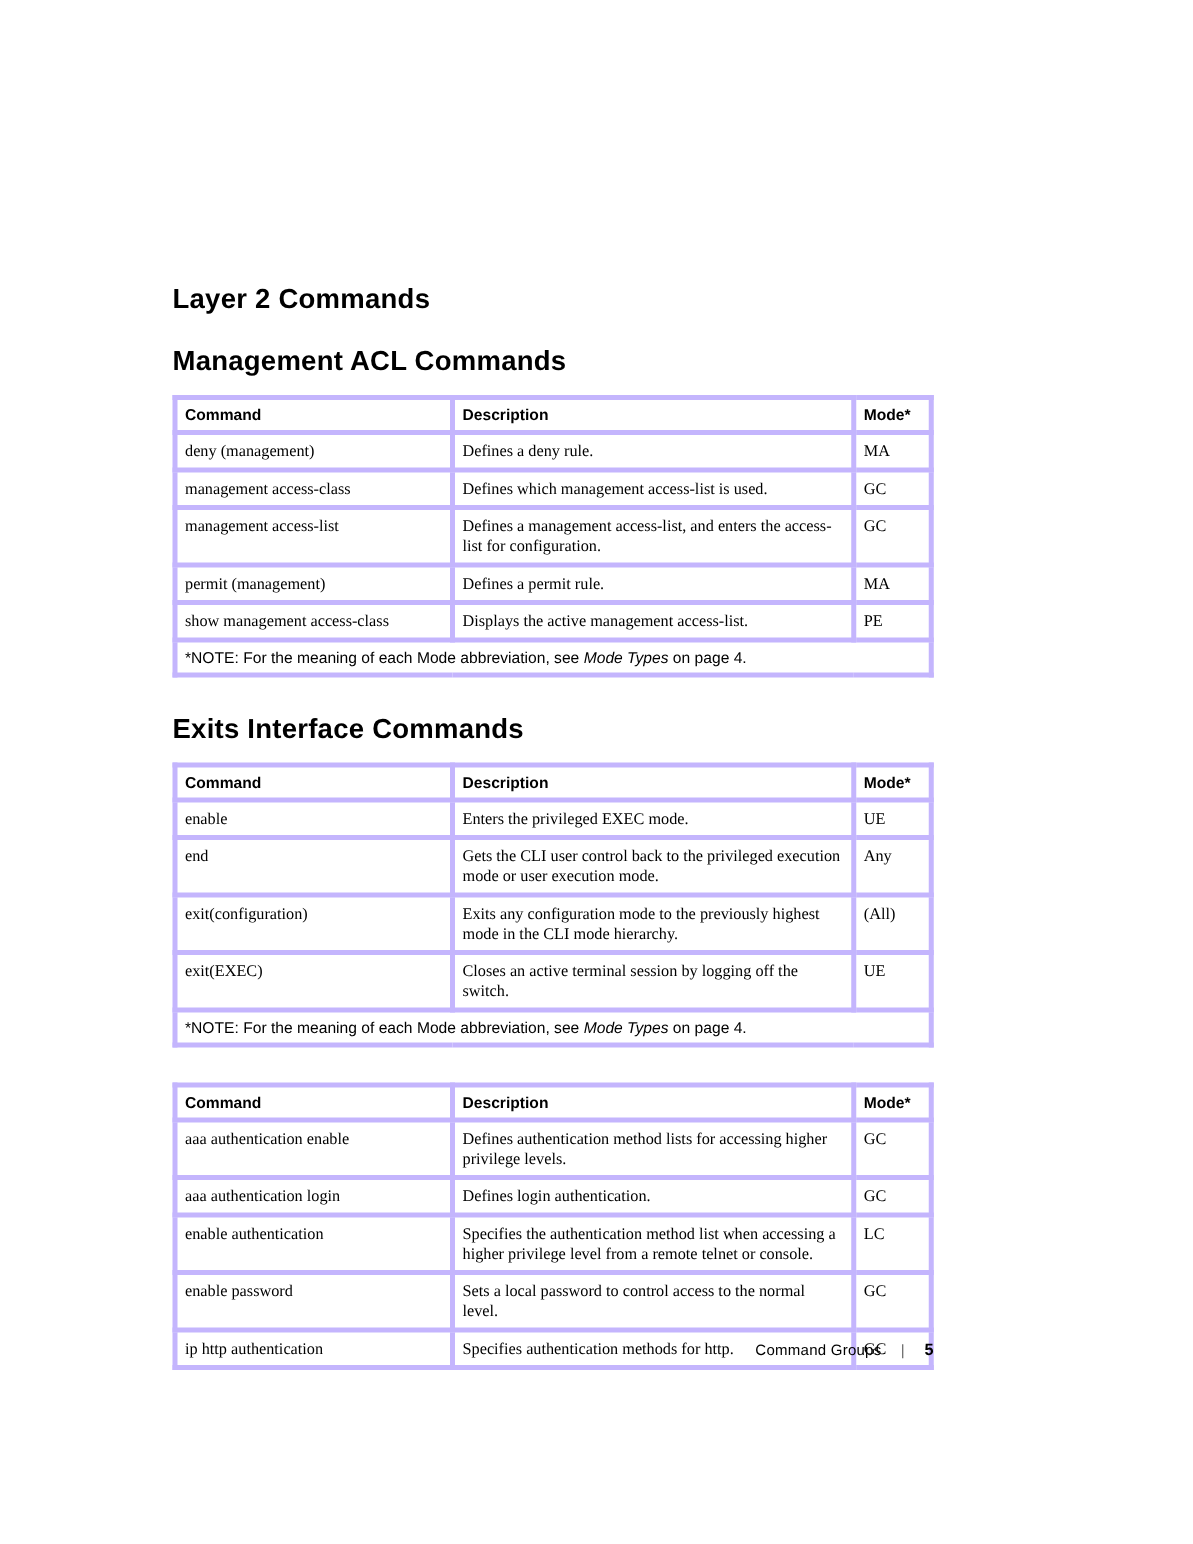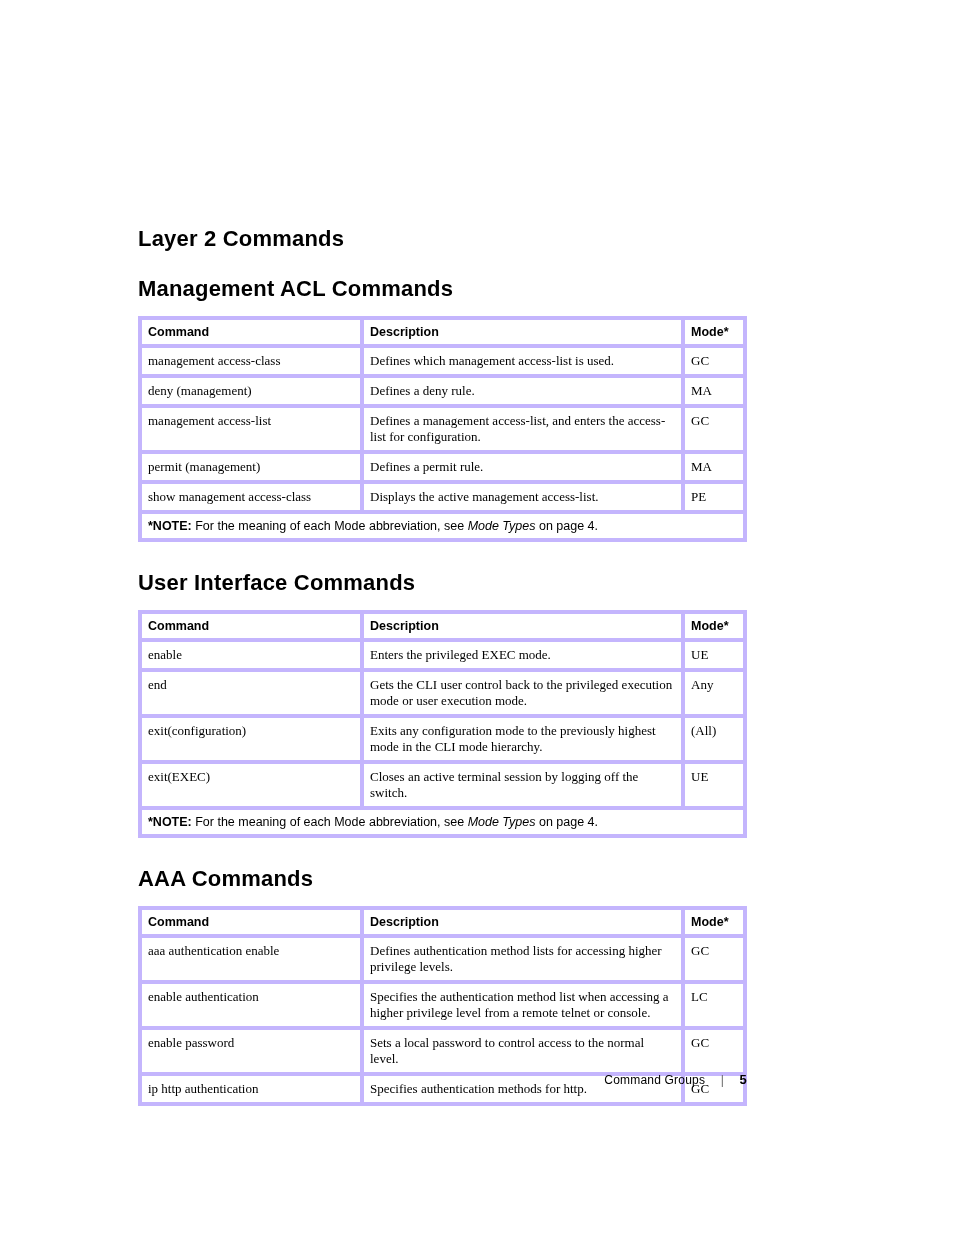--- a/index.html
+++ b/index.html
@@ -48,21 +48,21 @@
     font-size: 12.5px;
     background: #ffffff;
   }
   table.cmd .col-cmd { width: 206px; }
   table.cmd .col-desc { }
   table.cmd .col-mode { width: 46px; }
   td.note {
     font-family: Helvetica, Arial, sans-serif;
     font-size: 12.5px;
   }
-  td.note .bold { font-weight: 700; }
+  td.note .bold { font-weight: 400; }
   td.note .italic { font-style: italic; }
   .footer {
     position: absolute;
     right: 138px;
     bottom: 148px;
     font-family: Helvetica, Arial, sans-serif;
     font-size: 12px;
     letter-spacing: 0.2px;
     margin-top: 45px;
   }
@@ -87,30 +87,30 @@
   <table class="cmd">
     <thead>
       <tr>
         <th class="col-cmd">Command</th>
         <th class="col-desc">Description</th>
         <th class="col-mode">Mode*</th>
       </tr>
     </thead>
     <tbody>
       <tr>
-          <td>management access-class</td>
-          <td>Defines which management access-list is used.</td>
-          <td>GC</td>
-        </tr>
-      <tr>
           <td>deny (management)</td>
           <td>Defines a deny rule.</td>
           <td>MA</td>
         </tr>
       <tr>
+          <td>management access-class</td>
+          <td>Defines which management access-list is used.</td>
+          <td>GC</td>
+        </tr>
+      <tr>
           <td>management access-list</td>
           <td>Defines a management access-list, and enters the access-list for configuration.</td>
           <td>GC</td>
         </tr>
       <tr>
           <td>permit (management)</td>
           <td>Defines a permit rule.</td>
           <td>MA</td>
         </tr>
       <tr>
@@ -119,21 +119,21 @@
           <td>PE</td>
         </tr>
       <tr>
         <td class="note" colspan="3">
           <span class="bold">*NOTE:</span><span> For the meaning of each Mode abbreviation, see </span><span class="italic">Mode Types</span><span> on page 4.</span>
         </td>
       </tr>
     </tbody>
   </table>
 
-  <h2 class="section">User Interface Commands</h2>
+  <h2 class="section">Exits Interface Commands</h2>
   <table class="cmd">
     <thead>
       <tr>
         <th class="col-cmd">Command</th>
         <th class="col-desc">Description</th>
         <th class="col-mode">Mode*</th>
       </tr>
     </thead>
     <tbody>
       <tr>
@@ -157,33 +157,37 @@
           <td>UE</td>
         </tr>
       <tr>
         <td class="note" colspan="3">
           <span class="bold">*NOTE:</span><span> For the meaning of each Mode abbreviation, see </span><span class="italic">Mode Types</span><span> on page 4.</span>
         </td>
       </tr>
     </tbody>
   </table>
 
-  <h2 class="section">AAA Commands</h2>
   <table class="cmd" style="margin-bottom:0;">
     <thead>
       <tr>
         <th class="col-cmd">Command</th>
         <th class="col-desc">Description</th>
         <th class="col-mode">Mode*</th>
       </tr>
     </thead>
     <tbody>
       <tr>
           <td>aaa authentication enable</td>
           <td>Defines authentication method lists for accessing higher privilege levels.</td>
+          <td>GC</td>
+        </tr>
+      <tr>
+          <td>aaa authentication login</td>
+          <td>Defines login authentication.</td>
           <td>GC</td>
         </tr>
       <tr>
           <td>enable authentication</td>
           <td>Specifies the authentication method list when accessing a higher privilege level from a remote telnet or console.</td>
           <td>LC</td>
         </tr>
       <tr>
           <td>enable password</td>
           <td>Sets a local password to control access to the normal level.</td>

